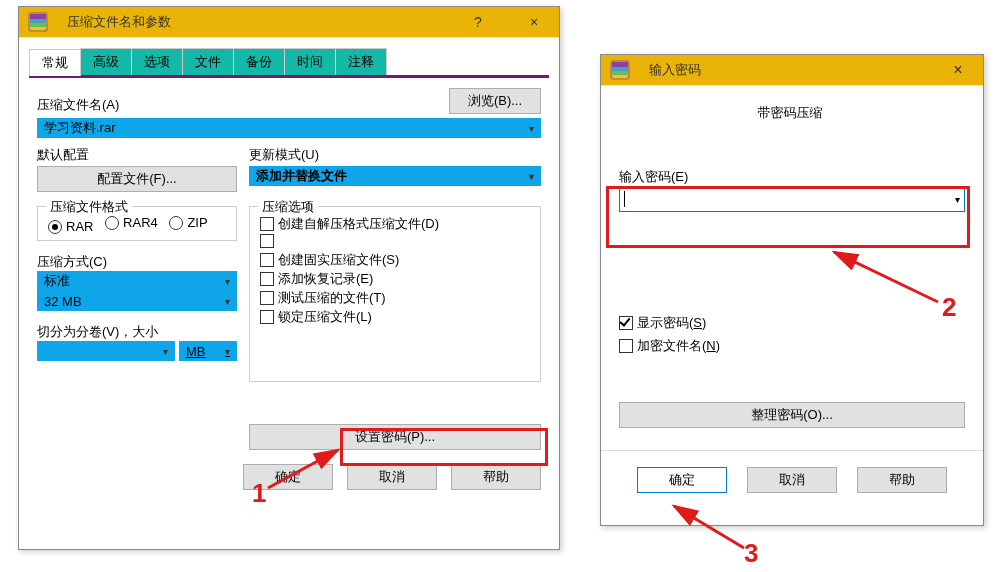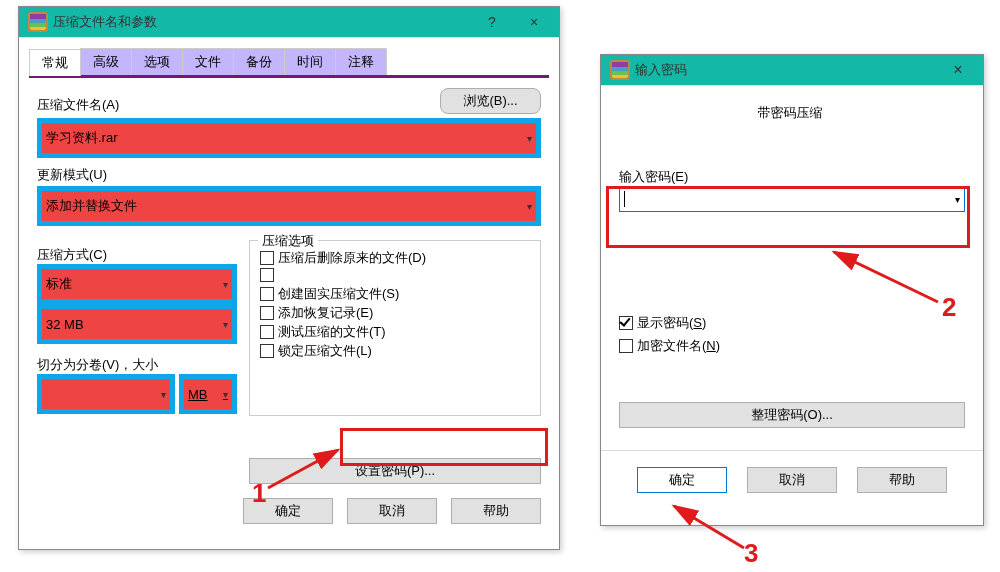--- a/index.html
+++ b/index.html
@@ -20,21 +20,22 @@
     box-shadow: 2px 2px 6px rgba(0,0,0,0.2);
   }
   .dialog1 { left: 18px; top: 6px; width: 540px; height: 542px; }
   .dialog2 { left: 600px; top: 54px; width: 382px; height: 470px; }
   .titlebar {
     display: flex;
     align-items: center;
     height: 30px;
     padding: 0 4px;
     border-bottom: 1px solid #e6e6e6;
-    background: #14b8a6;
+    background: #eab308;
+    gap: 14px;
   }
   .titlebar .icon { width: 18px; height: 18px; margin: 0 6px; }
   .titlebar .title { flex: 1; font-size: 13px; color: #333; }
   .titlebar .winbtn { width: 42px; height: 28px; line-height: 28px; text-align: center; font-size: 14px; color: #333; }
   .winrar-icon {
     display: inline-block;
     width: 16px; height: 16px;
     background: linear-gradient(to bottom, #8e3fa3 0 30%, #3fa0c9 30% 55%, #6bbf4a 55% 80%, #e5c72a 80% 100%);
     border: 1px solid #333;
     border-radius: 2px;
@@ -43,29 +44,29 @@
   }
   .tabs {
     display: flex;
     margin: 10px 10px 0 10px;
     border-bottom: 3px solid #701a75;
   }
   .tab {
     padding: 4px 12px;
     border: 1px solid #ccc;
     border-bottom: none;
-    background: #c4b5fd;
+    background: #14b8a6;
     margin-right: -1px;
     cursor: pointer;
   }
   .tab.active { background: #fff; position: relative; top: 1px; }
   .content { padding: 10px 18px; }
   .row { margin-bottom: 4px; }
   .combo, .textin {
-    width: 100%; height: 40px; border: 5px solid #0ea5e9; padding: 0 4px; background: #ef4444;
+    width: 100%; height: 20px; border: 3px solid #0ea5e9; padding: 0 4px; background: #0ea5e9;
     display: flex; align-items: center; justify-content: space-between;
     box-sizing: border-box;
   }
   .combo .arrow { font-size: 10px; color: #333; }
   .btn {
     display: inline-flex; align-items: center; justify-content: center;
     height: 26px; background: #e1e1e1; border: 1px solid #adadad; padding: 0 14px;
     cursor: pointer; box-sizing: border-box;
   }
   .groupbox {
@@ -124,41 +125,60 @@
     <div class="tab">备份</div>
     <div class="tab">时间</div>
     <div class="tab">注释</div>
   </div>
 
   <div class="content">
     <div class="row" style="display:flex;align-items:flex-end;gap:8px;">
       <div style="flex:1;">
         <div>压缩文件名(A)</div>
       </div>
-      <div class="btn" style="width:101px;border-radius:8px;">浏览(B)...</div>
+      <div class="btn" style="width:92px;">浏览(B)...</div>
     </div>
     <div class="row">
       <div class="combo">
         <span>学习资料.rar</span>
         <span class="arrow">▾</span>
       </div>
     </div>
 
     <div class="two-col" style="margin-top:8px;">
+      <div class="left-col">
+        <div>默认配置</div>
+        <div class="btn" style="width:100%;margin-top:2px;">配置文件(F)...</div>
+      </div>
       <div class="right-col">
         <div>更新模式(U)</div>
-        <div class="combo" style="margin-top:2px;">
+        <div class="combo" style="margin-top:2px;font-weight:bold;">
           <span>添加并替换文件</span>
           <span class="arrow">▾</span>
         </div>
       </div>
     </div>
 
     <div class="two-col" style="margin-top:8px;">
       <div class="left-col">
+        <div class="groupbox">
+          <span class="legend">压缩文件格式</span>
+          <span class="radio sel">
+              <span class="dot"></span>
+              <span>RAR</span>
+            </span>
+          <span class="radio">
+              <span class="dot"></span>
+              <span>RAR4</span>
+            </span>
+          <span class="radio">
+              <span class="dot"></span>
+              <span>ZIP</span>
+            </span>
+        </div>
 
         <div style="margin-top:12px;">压缩方式(C)</div>
         <div class="combo">
           <span>标准</span>
             <span class="arrow">▾</span>
         </div>
 
         <div class="combo">
           <span>32 MB</span>
             <span class="arrow">▾</span>
@@ -175,21 +195,21 @@
               <span class="arrow">▾</span>
           </div>
         </div>
       </div>
 
       <div class="right-col">
         <div class="groupbox" style="height:160px;">
           <span class="legend">压缩选项</span>
           <div class="check">
               <span class="box"></span>
-              <span>压缩后删除原来的文件(D)</span>
+              <span>创建自解压格式压缩文件(D)</span>
             </div><br>
           <div class="check">
               <span class="box"></span>
             </div><br>
           <div class="check">
               <span class="box"></span>
               <span>创建固实压缩文件(S)</span>
             </div><br>
           <div class="check">
               <span class="box"></span>

